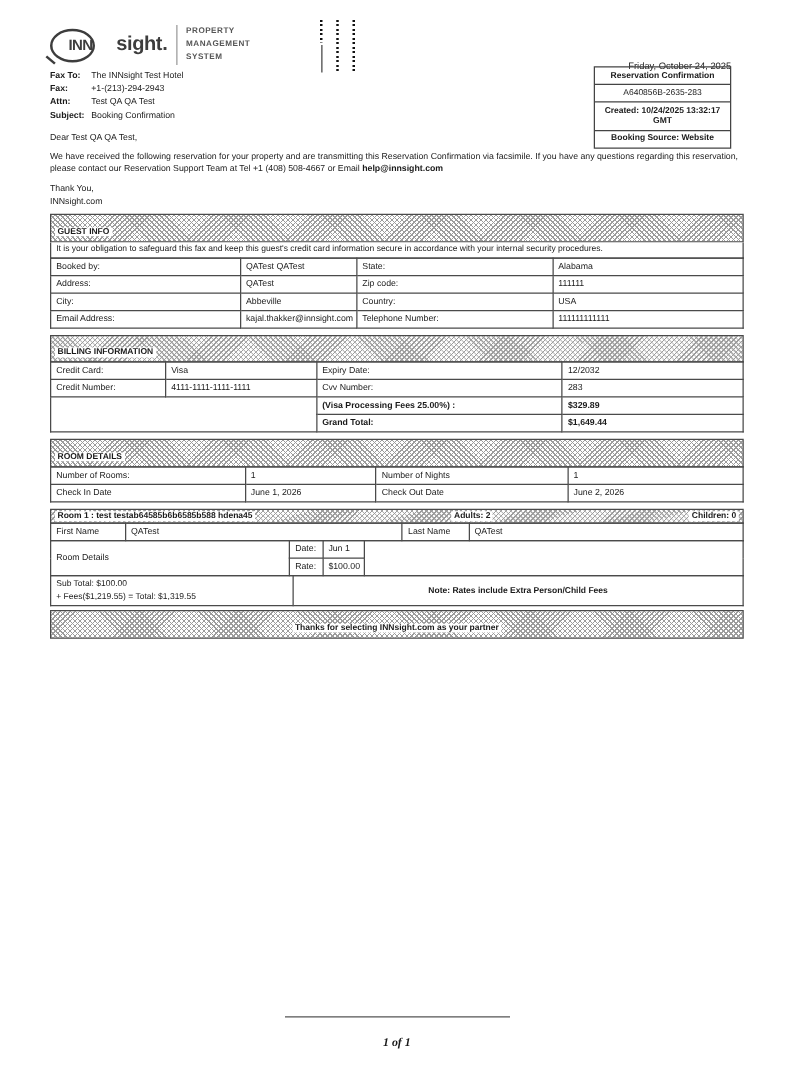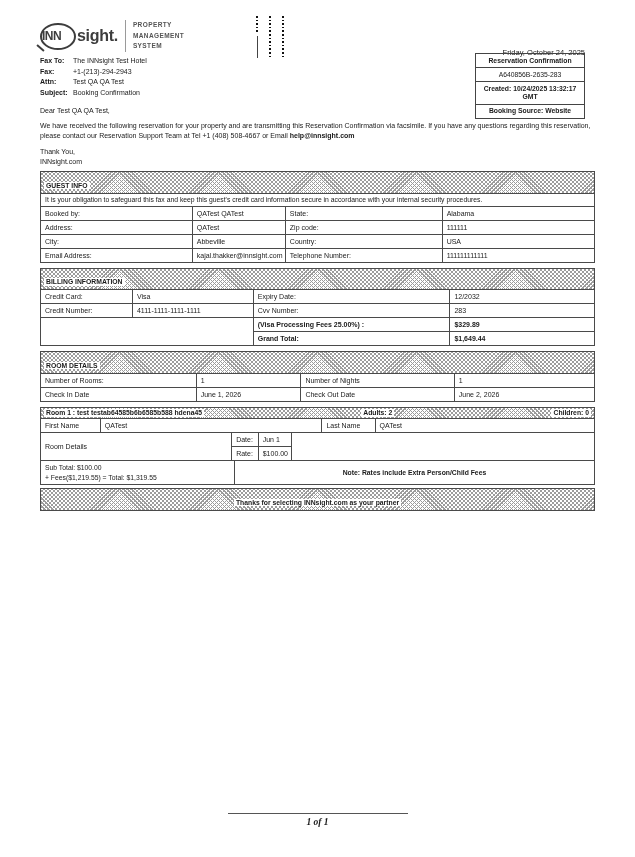--- a/index.html
+++ b/index.html
@@ -6,30 +6,30 @@
   .page {
     position:relative; width:635px; height:857px; background:#fff;
     font-family:"Liberation Sans", sans-serif; color:#1a1a1a; overflow:hidden;
   }
   .content { position:absolute; left:40px; top:20px; width:555px; }
 
   
   .header-area { position:relative; height:86px; }
   .logo { display:flex; align-items:center; }
   .logo-lens {
-    display:inline-flex; align-items:center; justify-content:flex-start;
+    display:inline-flex; align-items:center; justify-content:flex-end;
     border:2px solid #3d3d3d; border-radius:50%;
     width:32px; height:23px; position:relative;
     font-size:12px; font-weight:bold; color:#3d3d3d; letter-spacing:-0.5px;
   }
   .logo-lens::after {
     content:""; position:absolute; left:-6px; bottom:-1px;
     width:9px; height:2px; background:#3d3d3d; transform:rotate(40deg);
   }
-  .logo-rest { font-size:16px; font-weight:bold; color:#3d3d3d; letter-spacing:-0.3px; margin-left:1px; }
+  .logo-rest { font-size:16px; font-weight:bold; color:#3d3d3d; letter-spacing:-0.3px; margin-left:1px;padding-left:16px; }
   .tagline {
     border-left:1px solid #9a9a9a; margin-left:7px; padding-left:7px;
     font-size:6.5px; font-weight:bold; color:#555; line-height:1.65; letter-spacing:0.4px;
   }
   .fax-marks { position:absolute; left:216px; top:-4px; display:flex; gap:11px; }
   .fax-marks .vm {
     width:2px; height:42px;
     background:repeating-linear-gradient(to bottom, #111 0 1.6px, transparent 1.6px 3.6px);
   }
   .fax-marks .vm.solid-tail {
@@ -76,21 +76,21 @@
   .room-head .chip { max-width:330px; overflow:hidden; }
   td.note-cell { text-align:center; font-weight:bold; font-size:6.8px; }
   td.totals-cell { white-space:normal; font-size:6.8px; line-height:1.45; }
   .banner { margin-top:3px; text-align:center; }
 
   
   .page-footer { position:absolute; left:0; right:0; top:813px; text-align:center; }
   .page-footer .rule { width:180px; margin:0 auto; border-top:1px solid #555; }
   .page-footer .pnum {
     font-family:"Liberation Serif", serif; font-style:italic; font-weight:bold;
-    font-size:9.5px; margin-top:3px;
+    font-size:9.5px; margin-top:16px;
   }
 </style>
 </head>
 <body>
 
 <div class="page">
   <div class="content">
 
     <div class="header-area">
       <div class="logo">

